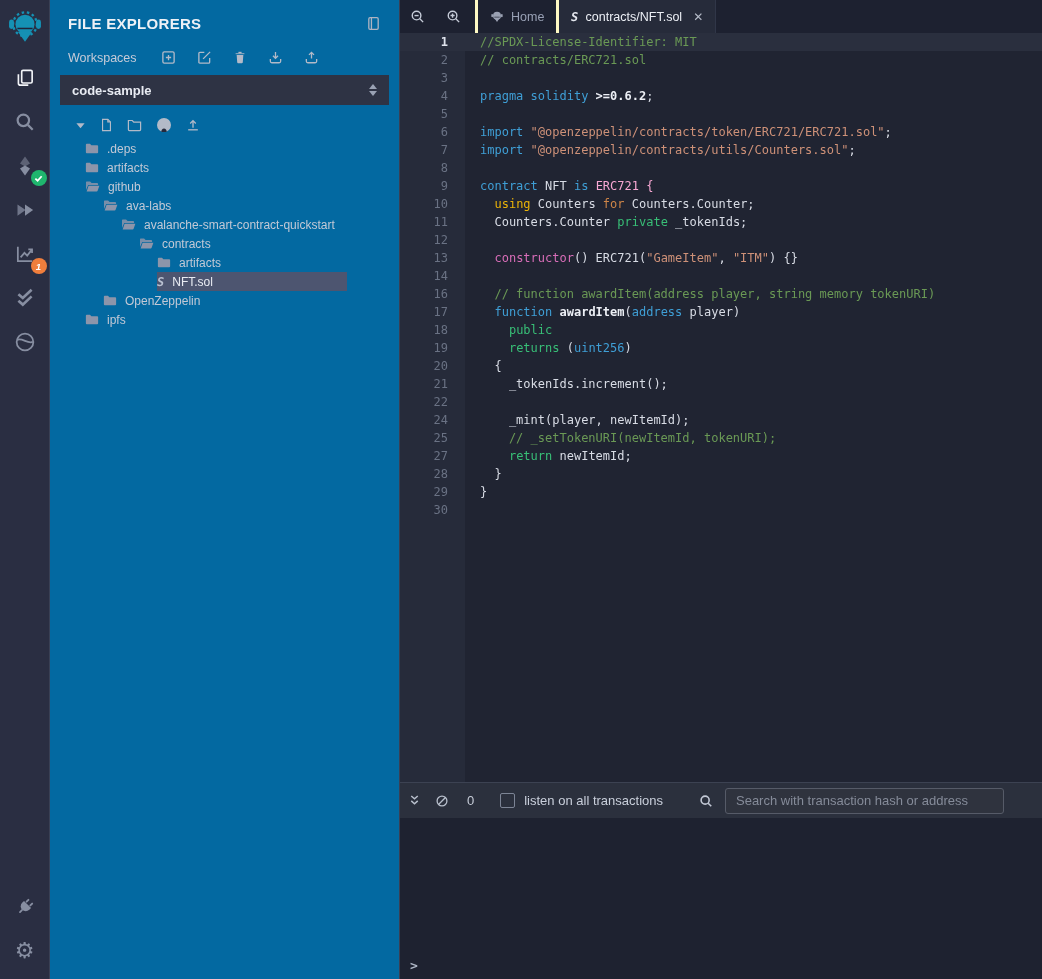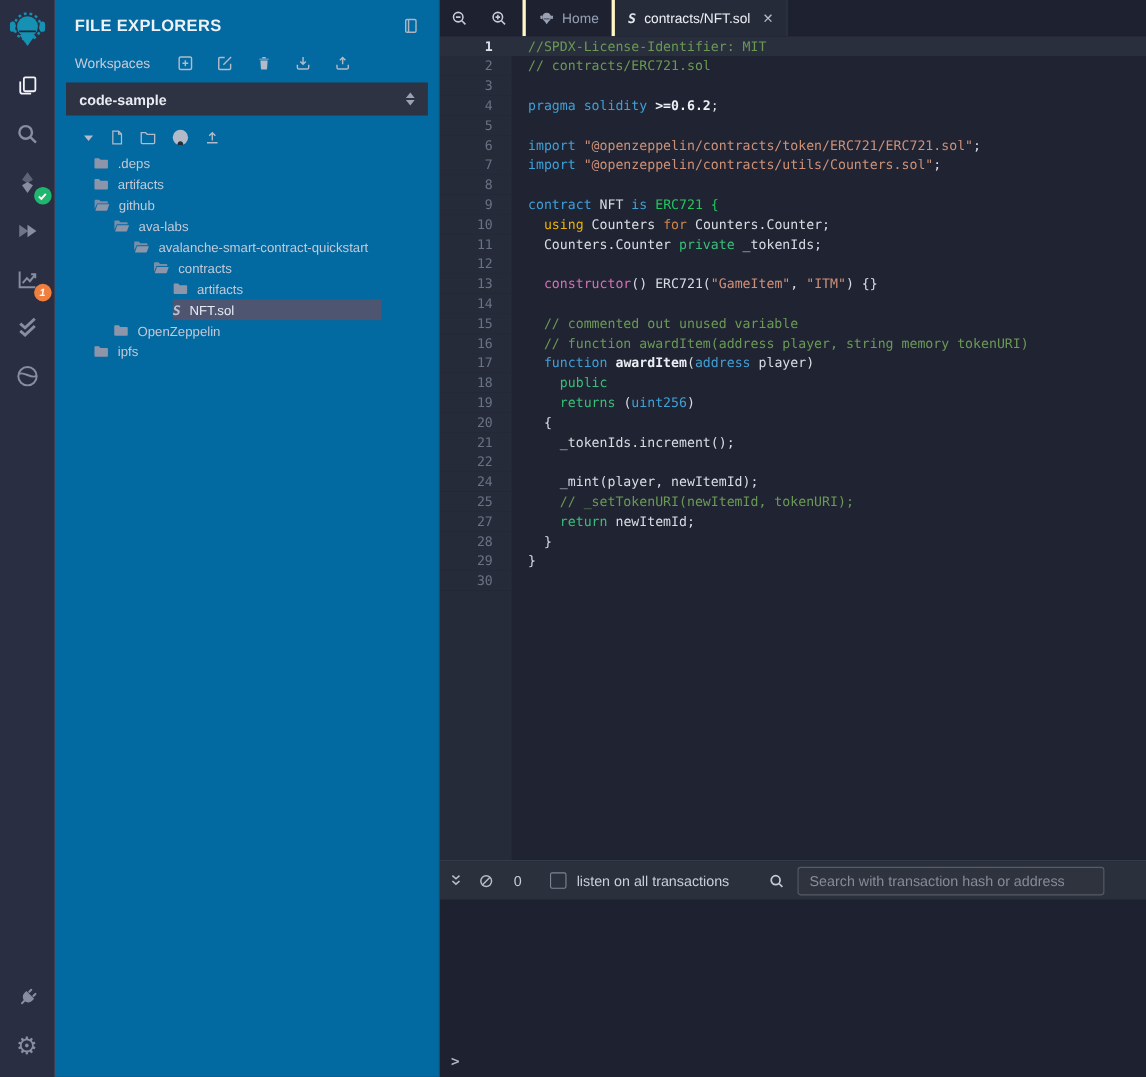--- a/index.html
+++ b/index.html
@@ -420,45 +420,41 @@
         <div class="code-line">
           <span class="ln">7</span>
           <span class="codetxt"><span class="tok-k" style="color: rgb(63, 159, 214);">import </span><span class="tok-s" style="color: rgb(206, 145, 120);">"@openzeppelin/contracts/utils/Counters.sol"</span><span class="tok-w" style="color: rgb(216, 220, 229);">;</span></span>
         </div>
         <div class="code-line">
           <span class="ln">8</span>
           <span class="codetxt"></span>
         </div>
         <div class="code-line">
           <span class="ln">9</span>
-          <span class="codetxt"><span class="tok-k" style="color: rgb(63, 159, 214);">contract </span><span class="tok-w" style="color: rgb(216, 220, 229);">NFT </span><span class="tok-k" style="color: rgb(63, 159, 214);">is </span><span class="tok-w" style="color: #22c55e;">ERC721 {</span></span>
+          <span class="codetxt"><span class="tok-k" style="color: rgb(63, 159, 214);">contract </span><span class="tok-w" style="color: rgb(216, 220, 229);">NFT </span><span class="tok-k" style="color: rgb(63, 159, 214);">is </span><span class="tok-w" style="color: #f9a8d4;">ERC721 {</span></span>
         </div>
         <div class="code-line">
           <span class="ln">10</span>
           <span class="codetxt"><span class="tok-w" style="color: rgb(216, 220, 229);">  </span><span class="tok-k" style="color: #eab308; margin-top: 18px;">using </span><span class="tok-w" style="color: rgb(216, 220, 229);">Counters </span><span class="tok-o" style="color: rgb(206, 133, 72);">for</span><span class="tok-w" style="color: rgb(216, 220, 229);"> Counters.Counter;</span></span>
         </div>
         <div class="code-line">
           <span class="ln">11</span>
           <span class="codetxt"><span class="tok-w" style="color: rgb(216, 220, 229);">  Counters.Counter </span><span class="tok-g" style="color: rgb(56, 191, 119);">private</span><span class="tok-w" style="color: rgb(216, 220, 229);"> _tokenIds;</span></span>
         </div>
         <div class="code-line">
           <span class="ln">12</span>
           <span class="codetxt"></span>
         </div>
         <div class="code-line">
           <span class="ln">13</span>
           <span class="codetxt"><span class="tok-w" style="color: rgb(216, 220, 229);">  </span><span class="tok-p" style="color: rgb(216, 109, 184);">constructor</span><span class="tok-w" style="color: rgb(216, 220, 229);">() ERC721(</span><span class="tok-s" style="color: rgb(206, 145, 120);">"GameItem"</span><span class="tok-w" style="color: rgb(216, 220, 229);">, </span><span class="tok-s" style="color: rgb(206, 145, 120);">"ITM"</span><span class="tok-w" style="color: rgb(216, 220, 229);">) {}</span></span>
         </div>
         <div class="code-line">
           <span class="ln">14</span>
           <span class="codetxt"></span>
-        </div>
-        <div class="code-line">
-          <span class="ln">15</span>
-          <span class="codetxt"><span class="tok-c" style="color: rgb(106, 153, 85);">  // commented out unused variable</span></span>
         </div>
         <div class="code-line">
           <span class="ln">16</span>
           <span class="codetxt"><span class="tok-c" style="color: rgb(106, 153, 85);">  // function awardItem(address player, string memory tokenURI)</span></span>
         </div>
         <div class="code-line">
           <span class="ln">17</span>
           <span class="codetxt"><span class="tok-w" style="color: rgb(216, 220, 229);">  </span><span class="tok-k" style="color: rgb(63, 159, 214);">function </span><span class="tok-b" style="color: rgb(236, 239, 245);">awardItem</span><span class="tok-w" style="color: rgb(216, 220, 229);">(</span><span class="tok-k" style="color: rgb(63, 159, 214);">address</span><span class="tok-w" style="color: rgb(216, 220, 229);"> player)</span></span>
         </div>
         <div class="code-line">

